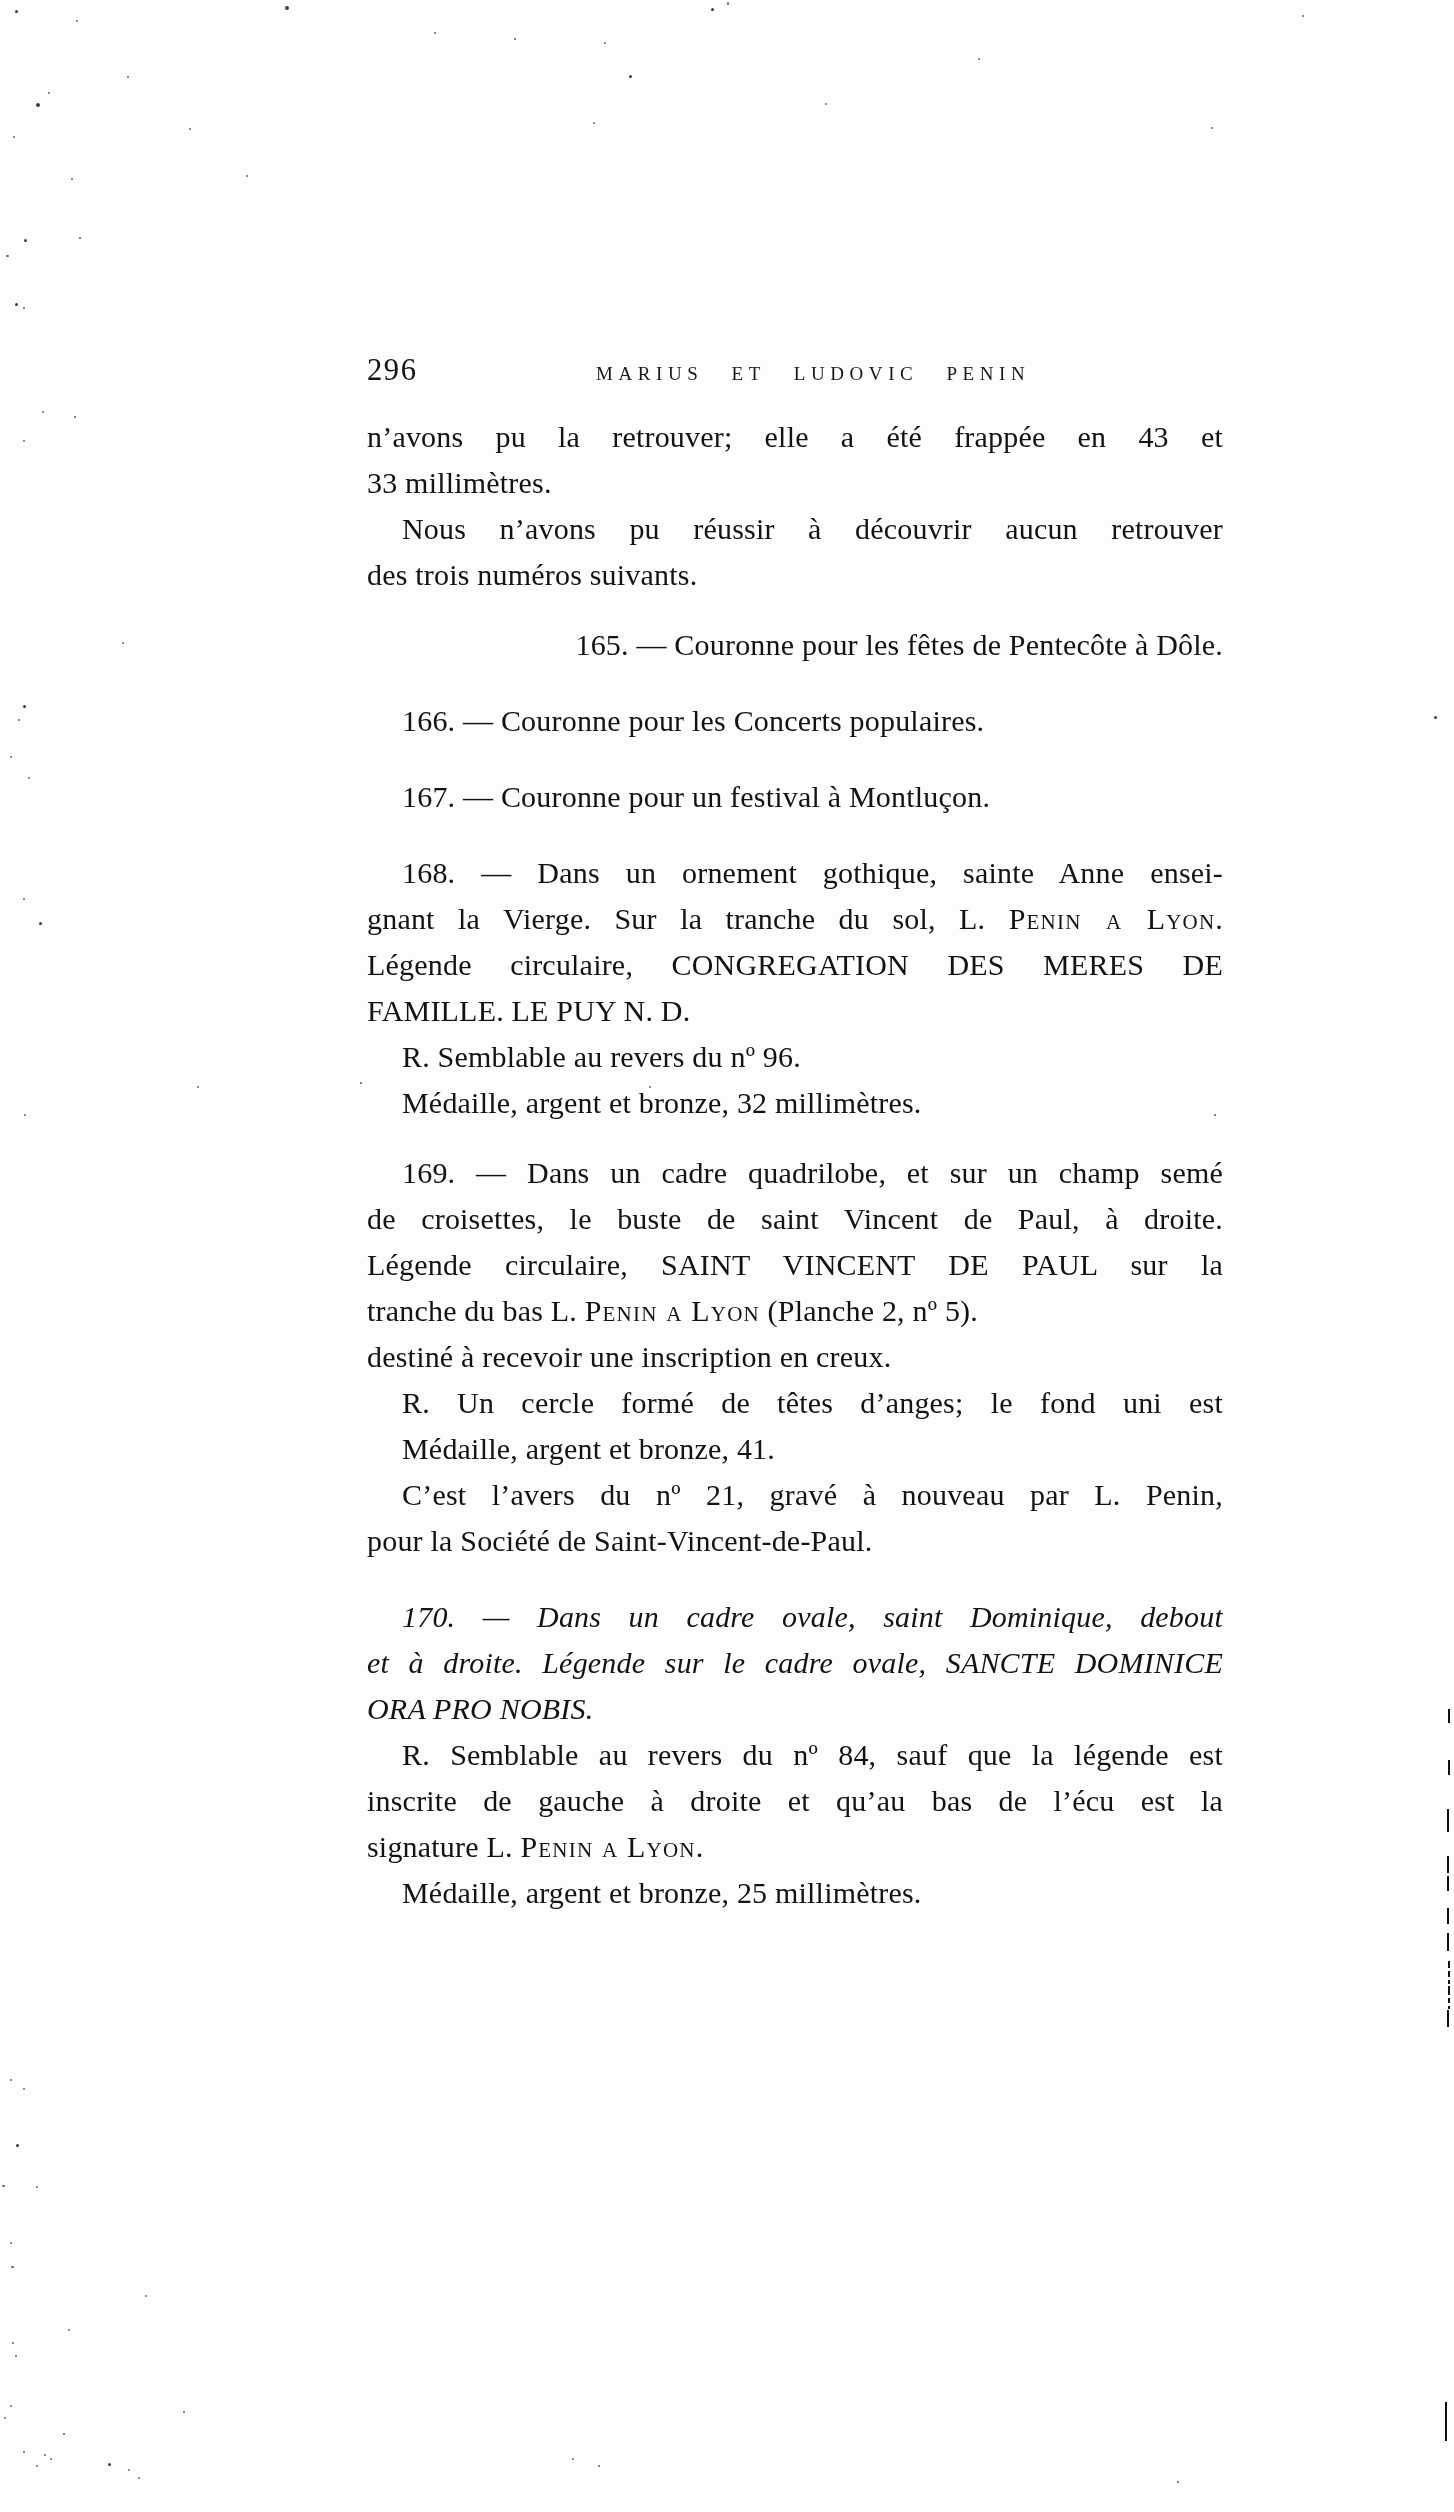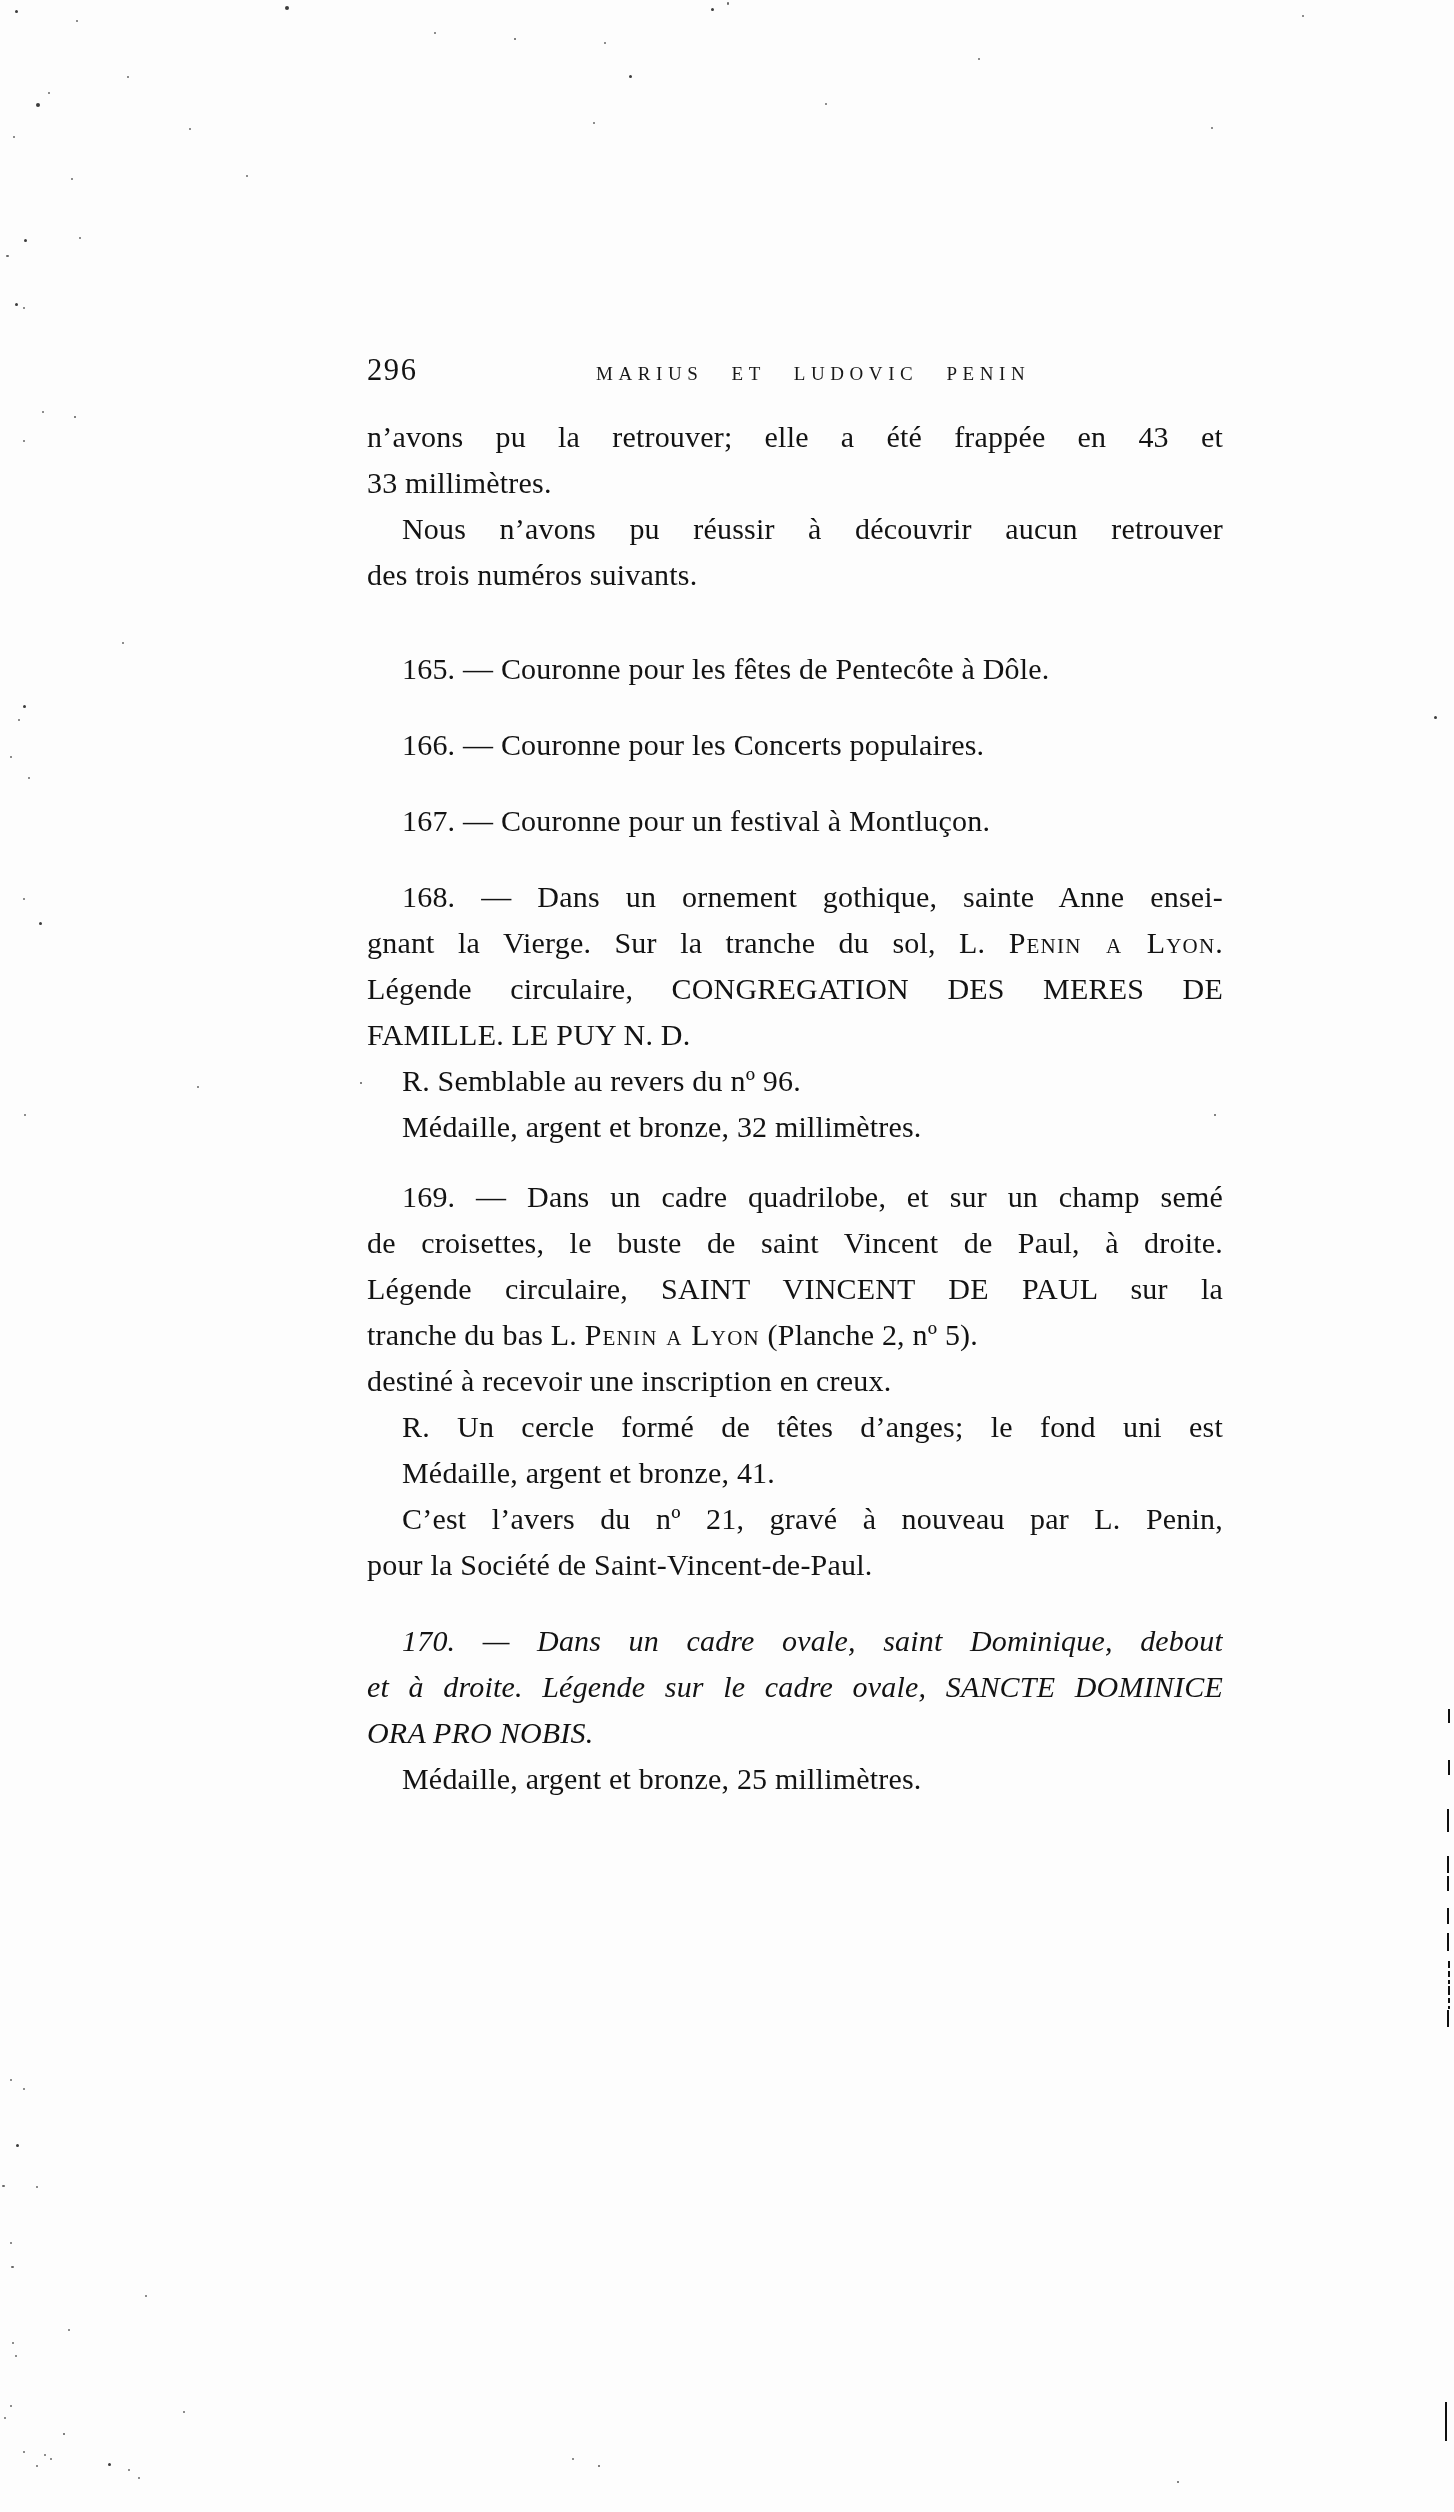--- a/index.html
+++ b/index.html
@@ -21,21 +21,21 @@
     white-space:nowrap; color:#181818;
   }
   .textblock {
     position:absolute; left:367px; top:414px; width:856px;
     font-size:30px; line-height:46px; letter-spacing:0.2px;
   }
   .para { margin:0; }
   .gap-sm { margin-top:30px; }
   .gap-md { margin-top:24px; }
   .gap-lg { margin-top:30px;font-style:italic; }
-  .gap-xl { margin-top:48px; }
+  .gap-xl { margin-top:24px;text-align:right; }
   .line { height:46px; overflow:hidden; }
   .j { text-align:justify; text-align-last:justify; }
   .ind { text-indent:35px; }
   .sc { font-variant:small-caps; letter-spacing:1.2px; }
   .speck { position:absolute; background:#1a1a1a; border-radius:50%; }
   .dash { position:absolute; background:#101010; }
 </style>
 </head>
 <body>
 
@@ -86,20 +86,25 @@
         <div class="line ind"><span>Médaille, argent et bronze, 41.</span></div>
       </div>
       <div class="para">
         <div class="line j ind"><span>C’est l’avers du nº 21, gravé à nouveau par L. Penin,</span></div>
         <div class="line"><span>pour la Société de Saint-Vincent-de-Paul.</span></div>
       </div>
       <div class="para gap-lg">
         <div class="line j ind"><span>170. — Dans un cadre ovale, saint Dominique, debout</span></div>
         <div class="line j"><span>et à droite. Légende sur le cadre ovale, SANCTE DOMINICE</span></div>
         <div class="line"><span>ORA PRO NOBIS.</span></div>
+      </div>
+      <div class="para">
+        <div class="line j ind"><span>R. Semblable au revers du nº 84, sauf que la légende est</span></div>
+        <div class="line j"><span>inscrite de gauche à droite et qu’au bas de l’écu est la</span></div>
+        <div class="line"><span>signature L. </span><span class="sc">Penin a Lyon</span><span>.</span></div>
       </div>
       <div class="para">
         <div class="line ind"><span>Médaille, argent et bronze, 25 millimètres.</span></div>
       </div>
     </div>
   <div id="artifacts">
       <div class="speck" style="left: 14.5px; top: 9.6px; width: 3.2px; height: 3.2px; opacity: 0.85;"></div>
       <div class="speck" style="left: 76px; top: 20px; width: 2.4px; height: 2.4px; opacity: 0.65;"></div>
       <div class="speck" style="left: 285px; top: 6.4px; width: 4px; height: 4px; opacity: 0.85;"></div>
       <div class="speck" style="left: 434px; top: 32px; width: 2.4px; height: 2.4px; opacity: 0.65;"></div>

